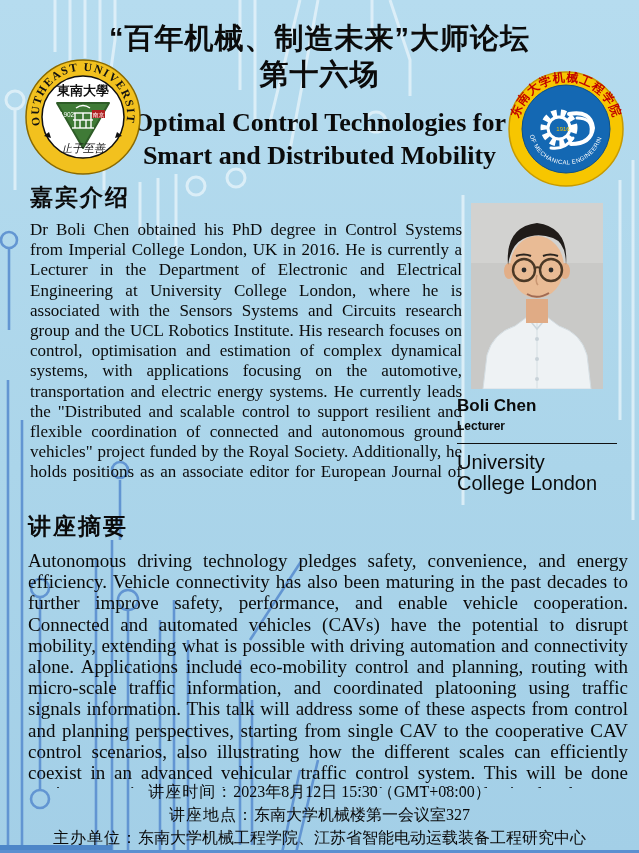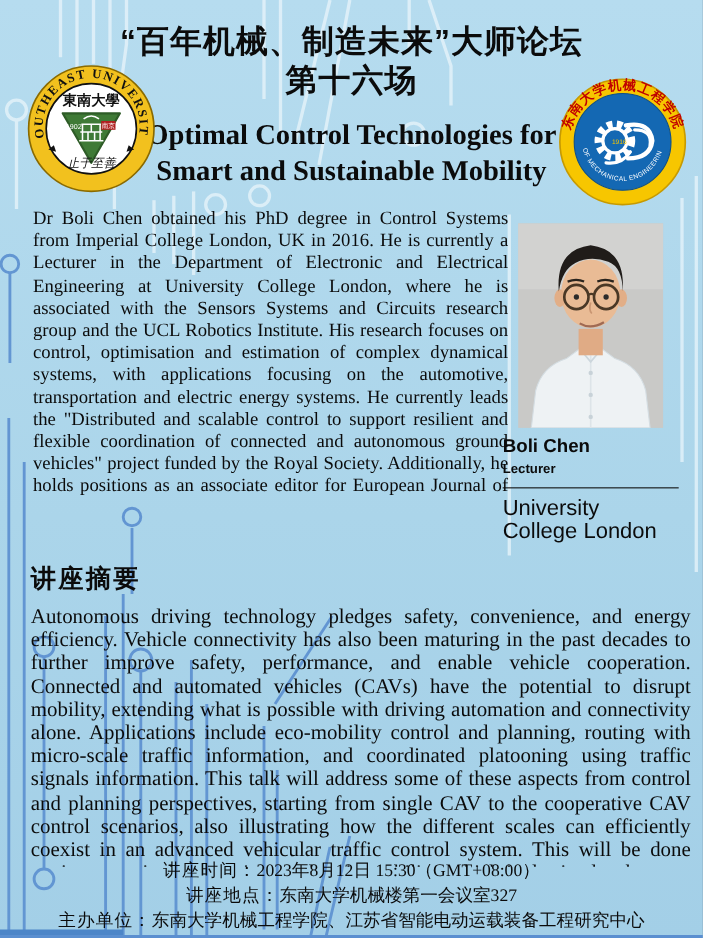--- a/index.html
+++ b/index.html
@@ -113,21 +113,21 @@
     </g>
   </svg>
 
   <div class="header layer">
     <div class="title-cn">
       <div>“百年机械、制造未来”大师论坛</div>
       <div>第十六场</div>
     </div>
     <div class="title-en">
       <div>Optimal Control Technologies for</div>
-      <div>Smart and Sustainable Mobility</div>
+      <div>Smart and Distributed Mobility</div>
     </div>
   </div>
 
   <svg class="logo logo-seu" width="118" height="118" viewBox="0 0 118 118" xmlns="http://www.w3.org/2000/svg">
     <circle cx="59" cy="59" r="57" fill="#f2c11e" stroke="#8a6a00" stroke-width="1.5"></circle>
     <circle cx="59" cy="59" r="41" fill="#ffffff" stroke="#111" stroke-width="1.5"></circle>
     <defs>
         <path id="seuArc" d="M 16,66 A 44,44 0 1 1 102,66"></path>
       </defs>
     <text font-family="Liberation Serif, serif" font-size="11.5" font-weight="bold" fill="#111" letter-spacing="1.5">
@@ -168,20 +168,21 @@
       <circle cx="52" cy="58" r="15" fill="none" stroke="#ffffff" stroke-width="7" stroke-dasharray="5 4"></circle>
       <circle cx="52" cy="58" r="11" fill="none" stroke="#ffffff" stroke-width="3"></circle>
       <path d="M62 44 Q84 40 86 58 Q84 74 64 74" fill="none" stroke="#ffffff" stroke-width="4" stroke-linecap="round"></path>
       <path d="M70 48 Q86 48 84 62" fill="none" stroke="#ffffff" stroke-width="3" stroke-linecap="round"></path>
       <path d="M66 68 Q58 80 44 78" fill="none" stroke="#ffffff" stroke-width="3" stroke-linecap="round"></path>
     </g>
     <text x="56" y="61" text-anchor="middle" font-size="6" fill="#f7c600">1916</text>
   </svg>
 
   <section class="section-intro">
+    <div class="section-heading">嘉宾介绍</div>
     <p class="bio">Dr Boli Chen obtained his PhD degree in Control Systems from Imperial College London, UK in 2016. He is currently a Lecturer in the Department of Electronic and Electrical Engineering at University College London, where he is associated with the Sensors Systems and Circuits research group and the UCL Robotics Institute. His research focuses on control, optimisation and estimation of complex dynamical systems, with applications focusing on the automotive, transportation and electric energy systems. He currently leads the "Distributed and scalable control to support resilient and flexible coordination of connected and autonomous ground vehicles" project funded by the Royal Society. Additionally, he holds positions as an associate editor for European Journal of Control and the EUCA Conference Editorial Board.</p>
   </section>
 
   <aside class="speaker-card">
     <svg class="photo-frame" viewBox="0 0 132 186" xmlns="http://www.w3.org/2000/svg">
       <rect width="132" height="186" fill="#c9c9c7"></rect>
       <rect width="132" height="60" fill="#d2d2d0"></rect>
       <path d="M12 186 L16 152 Q22 130 44 123 L56 114 H76 L88 123 Q110 130 116 152 L120 186 Z" fill="#eef2f4" stroke="#d4dde2" stroke-width="1"></path>
       <path d="M66 120 V186" stroke="#dde4e8" stroke-width="1.5"></path>
       <circle cx="66" cy="136" r="2" fill="#c8d2d8"></circle>

